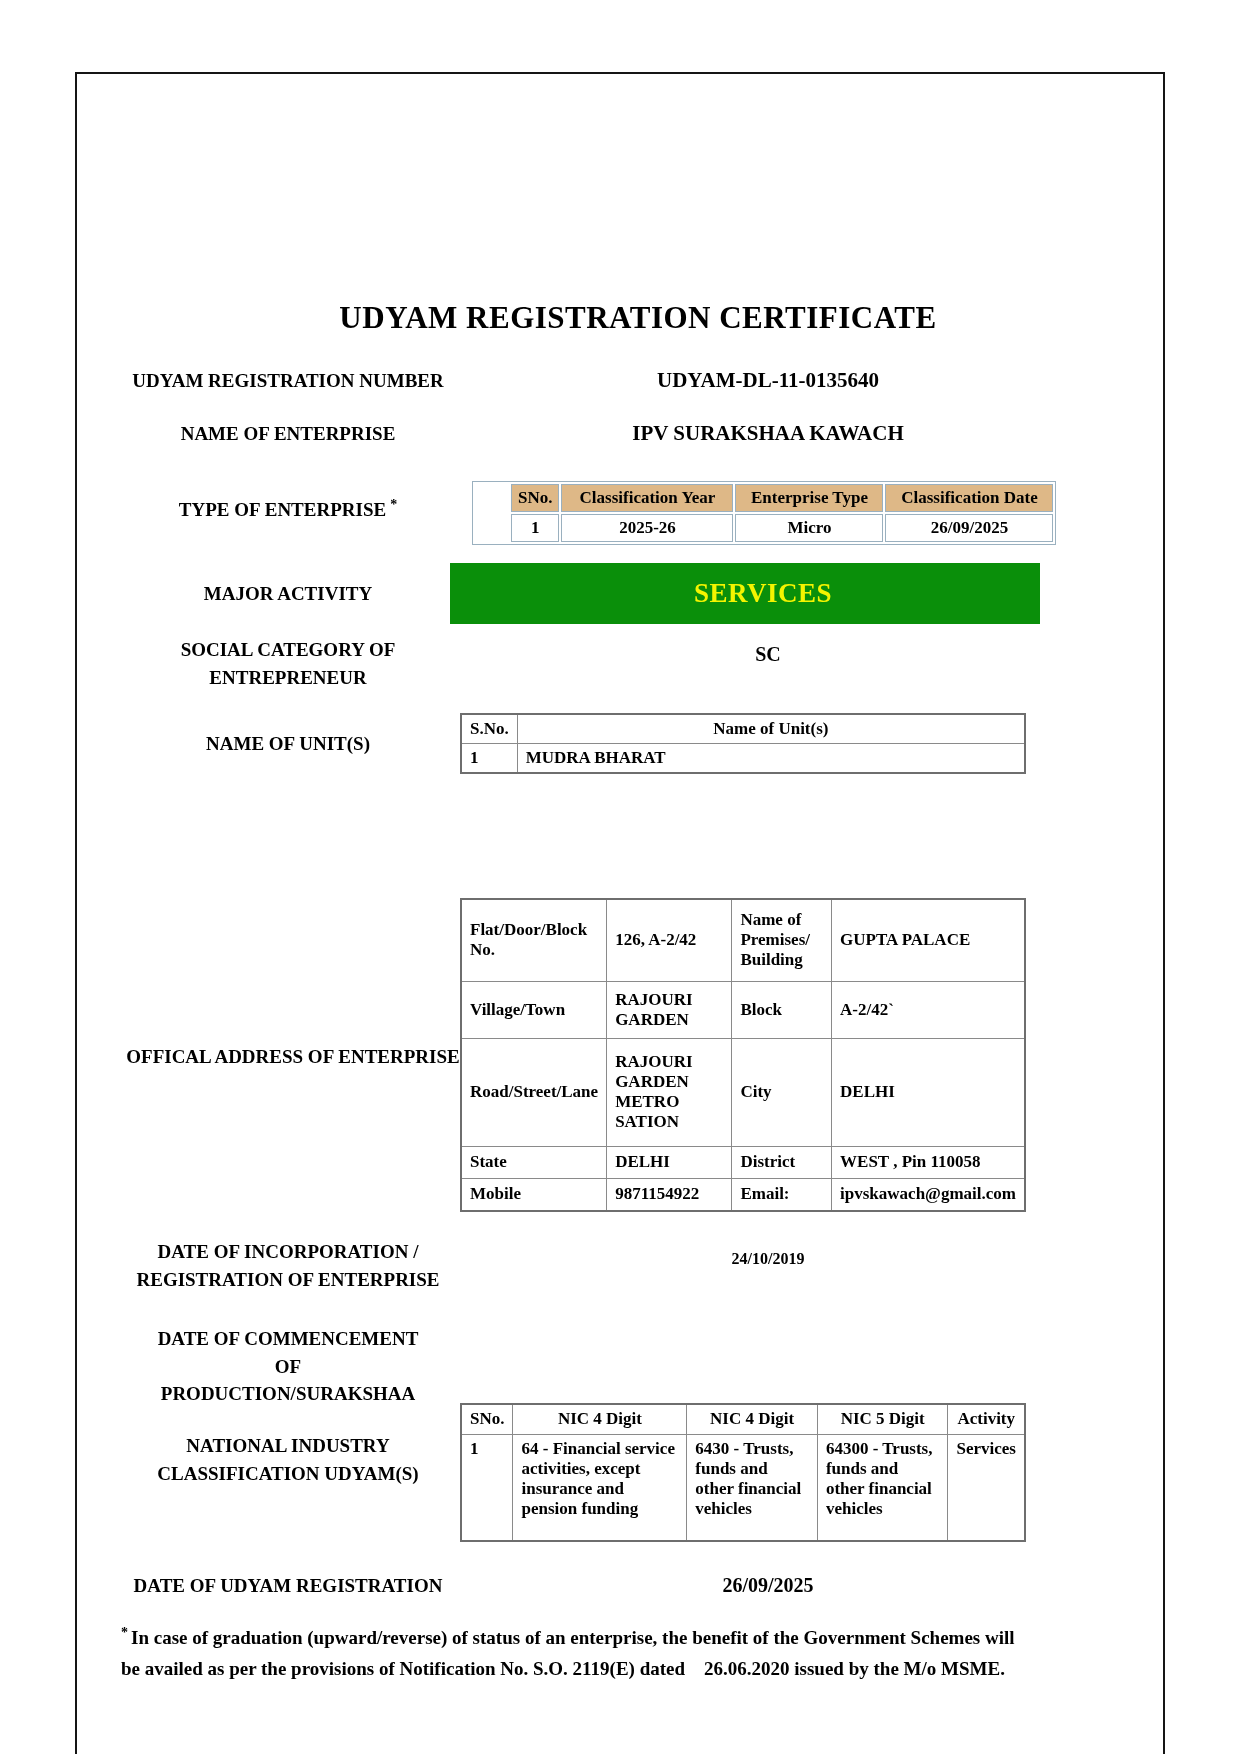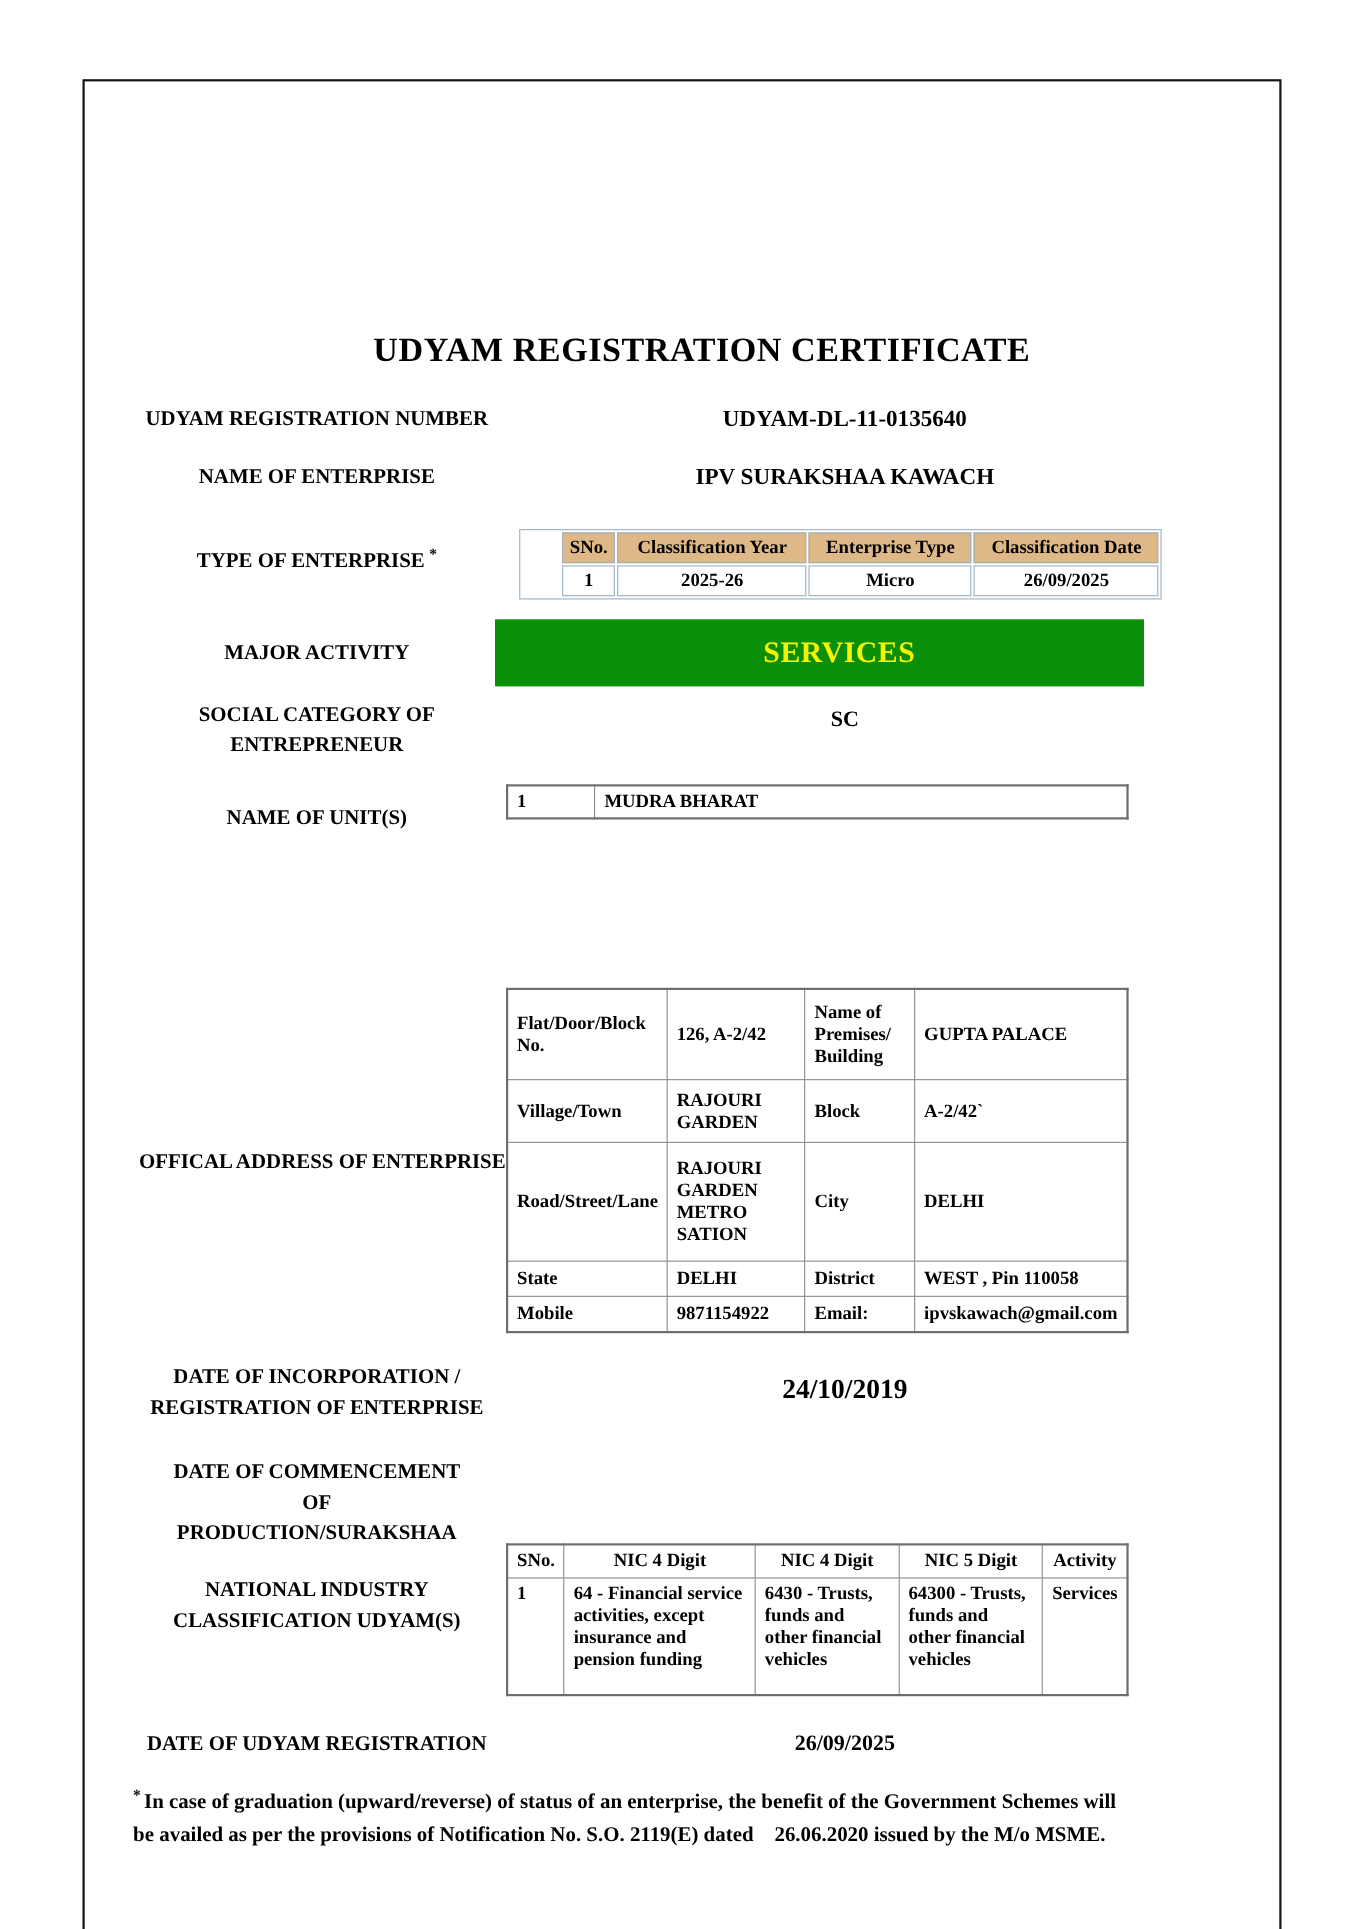--- a/index.html
+++ b/index.html
@@ -93,20 +93,24 @@
     <span style="color:#f4f400;">SERVICES</span>
   </div>
 
   <div class="abs label-narrow" style="top:636px;">SOCIAL CATEGORY OF ENTREPRENEUR</div>
   <div class="abs value-col" style="top:643px; font-size:20px;">SC</div>
 
   <div class="abs label-col" style="top:733px;">NAME OF UNIT(S)</div>
   <table class="abs gray" style="left:460px; top:713px; width:566px;">
     <tbody>
       <tr>
+        <td class="units-td-sno">S.No.</td>
+        <td style="text-align:center;">Name of Unit(s)</td>
+      </tr>
+      <tr>
         <td>1</td>
         <td>MUDRA BHARAT</td>
       </tr>
     </tbody>
   </table>
 
   <div class="abs label-col" style="top:1046px; width:380px;">OFFICAL ADDRESS OF ENTERPRISE</div>
   <table class="abs gray" style="left:460px; top:898px; width:566px;">
     <tbody>
       <tr style="height:82px;">
@@ -136,21 +140,21 @@
       <tr style="height:33px;">
         <td>Mobile</td>
         <td>9871154922</td>
         <td>Email:</td>
         <td>ipvskawach@gmail.com</td>
       </tr>
     </tbody>
   </table>
 
   <div class="abs label-narrow" style="top:1238px; width:340px; left:100px;">DATE OF INCORPORATION / REGISTRATION OF ENTERPRISE</div>
-  <div class="abs value-col" style="top:1250px; font-size:25px;">24/10/2019</div>
+  <div class="abs value-col" style="top:1250px; font-size:16px;">24/10/2019</div>
 
   <div class="abs label-narrow" style="top:1325px;">DATE OF COMMENCEMENT OF PRODUCTION/SURAKSHAA</div>
   <div class="abs value-col" style="top:1337px; font-size:20px;"></div>
 
   <div class="abs label-narrow" style="top:1432px; width:330px; left:105px;">NATIONAL INDUSTRY CLASSIFICATION UDYAM(S)</div>
   <table class="abs gray nic" style="left:460px; top:1403px; width:566px;">
     <tbody>
       <tr class="hdr">
         <td class="nic-c0">SNo.</td>
         <td class="nic-c1">NIC 4 Digit</td>

